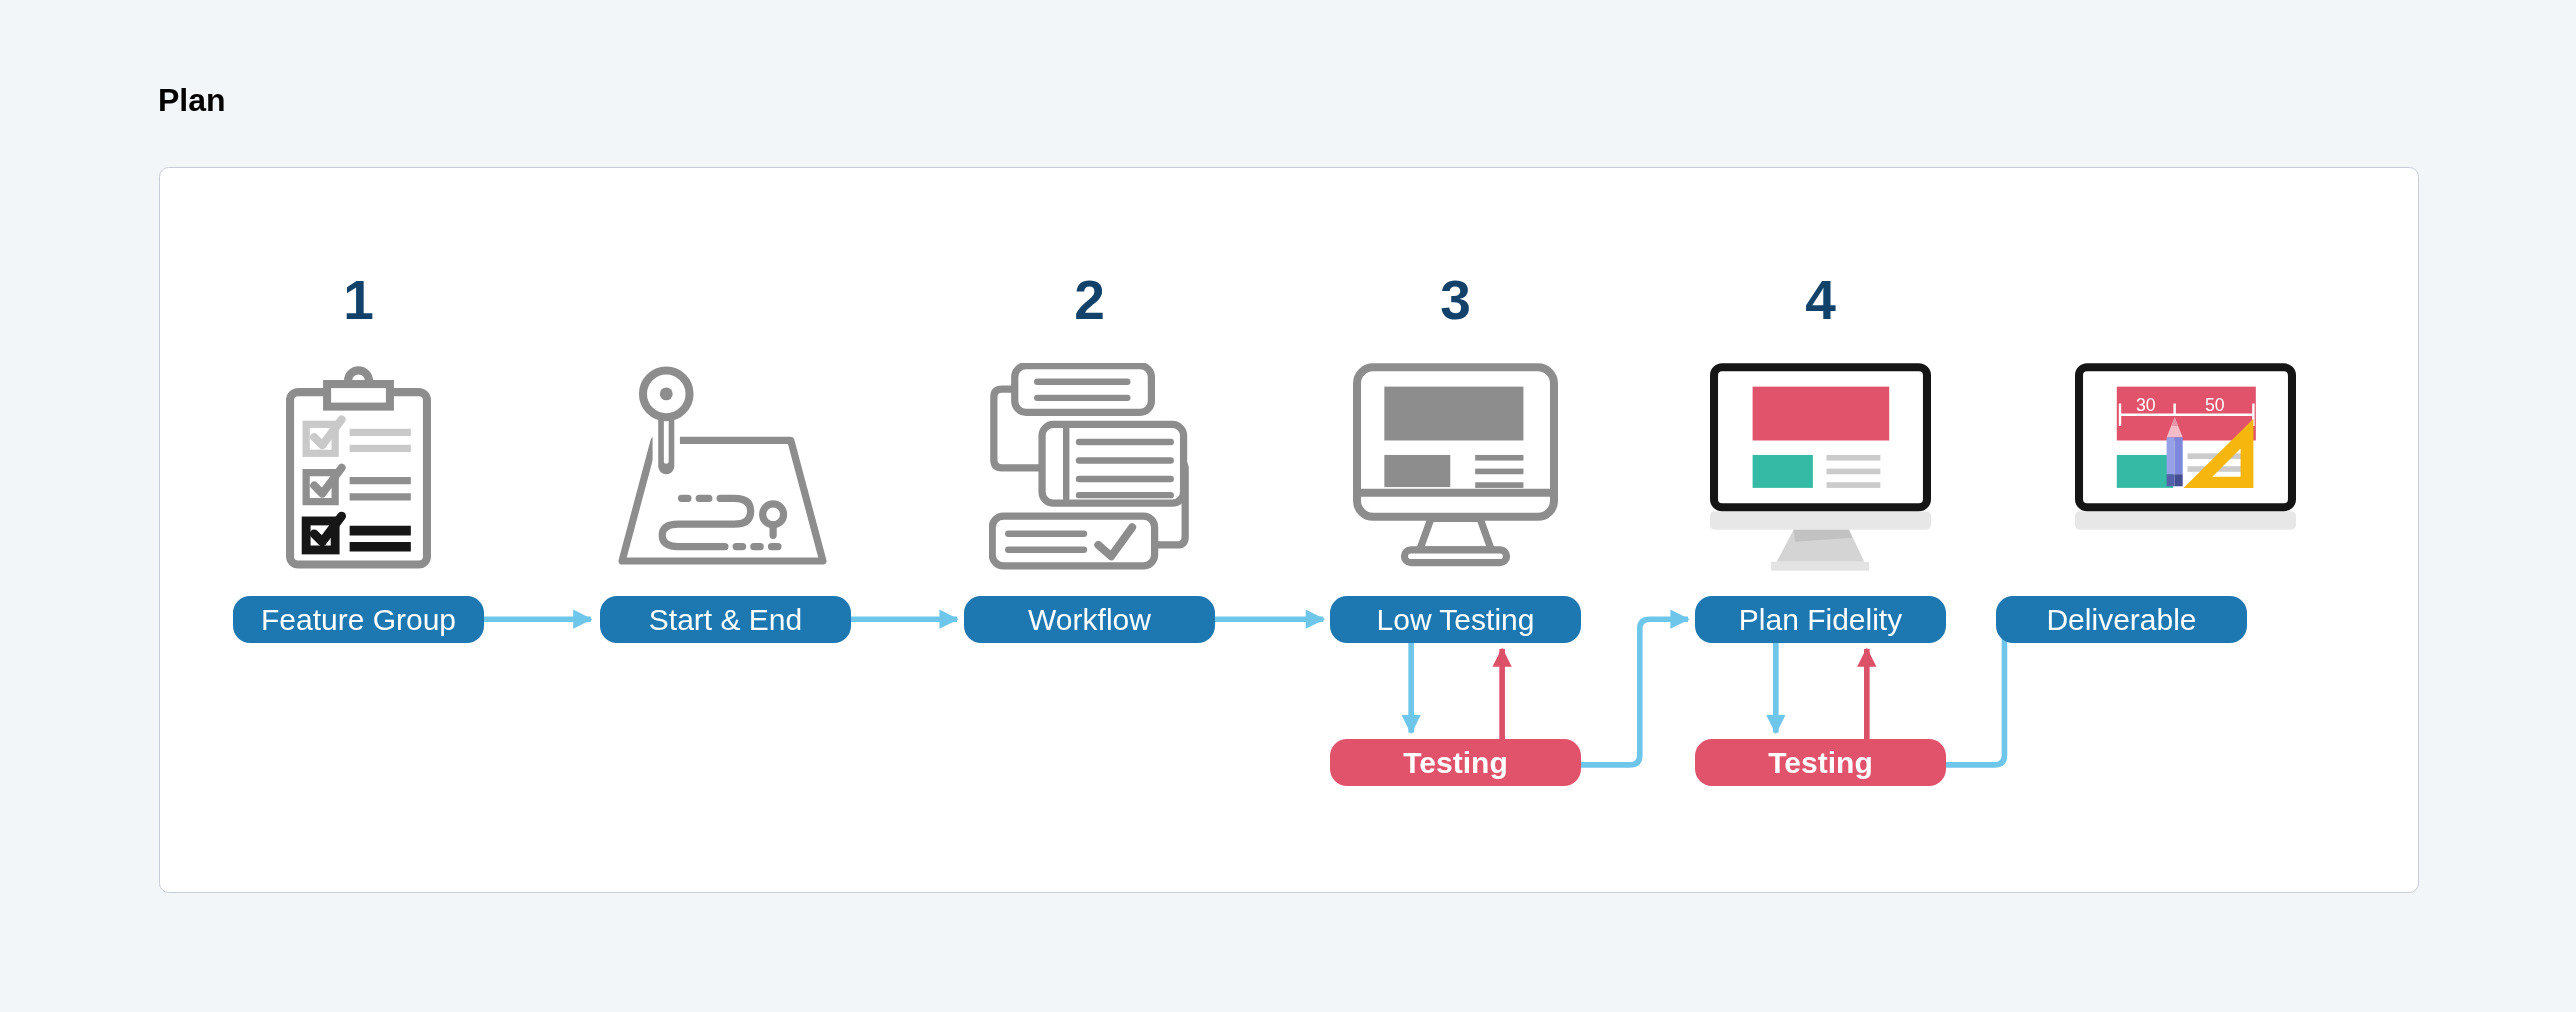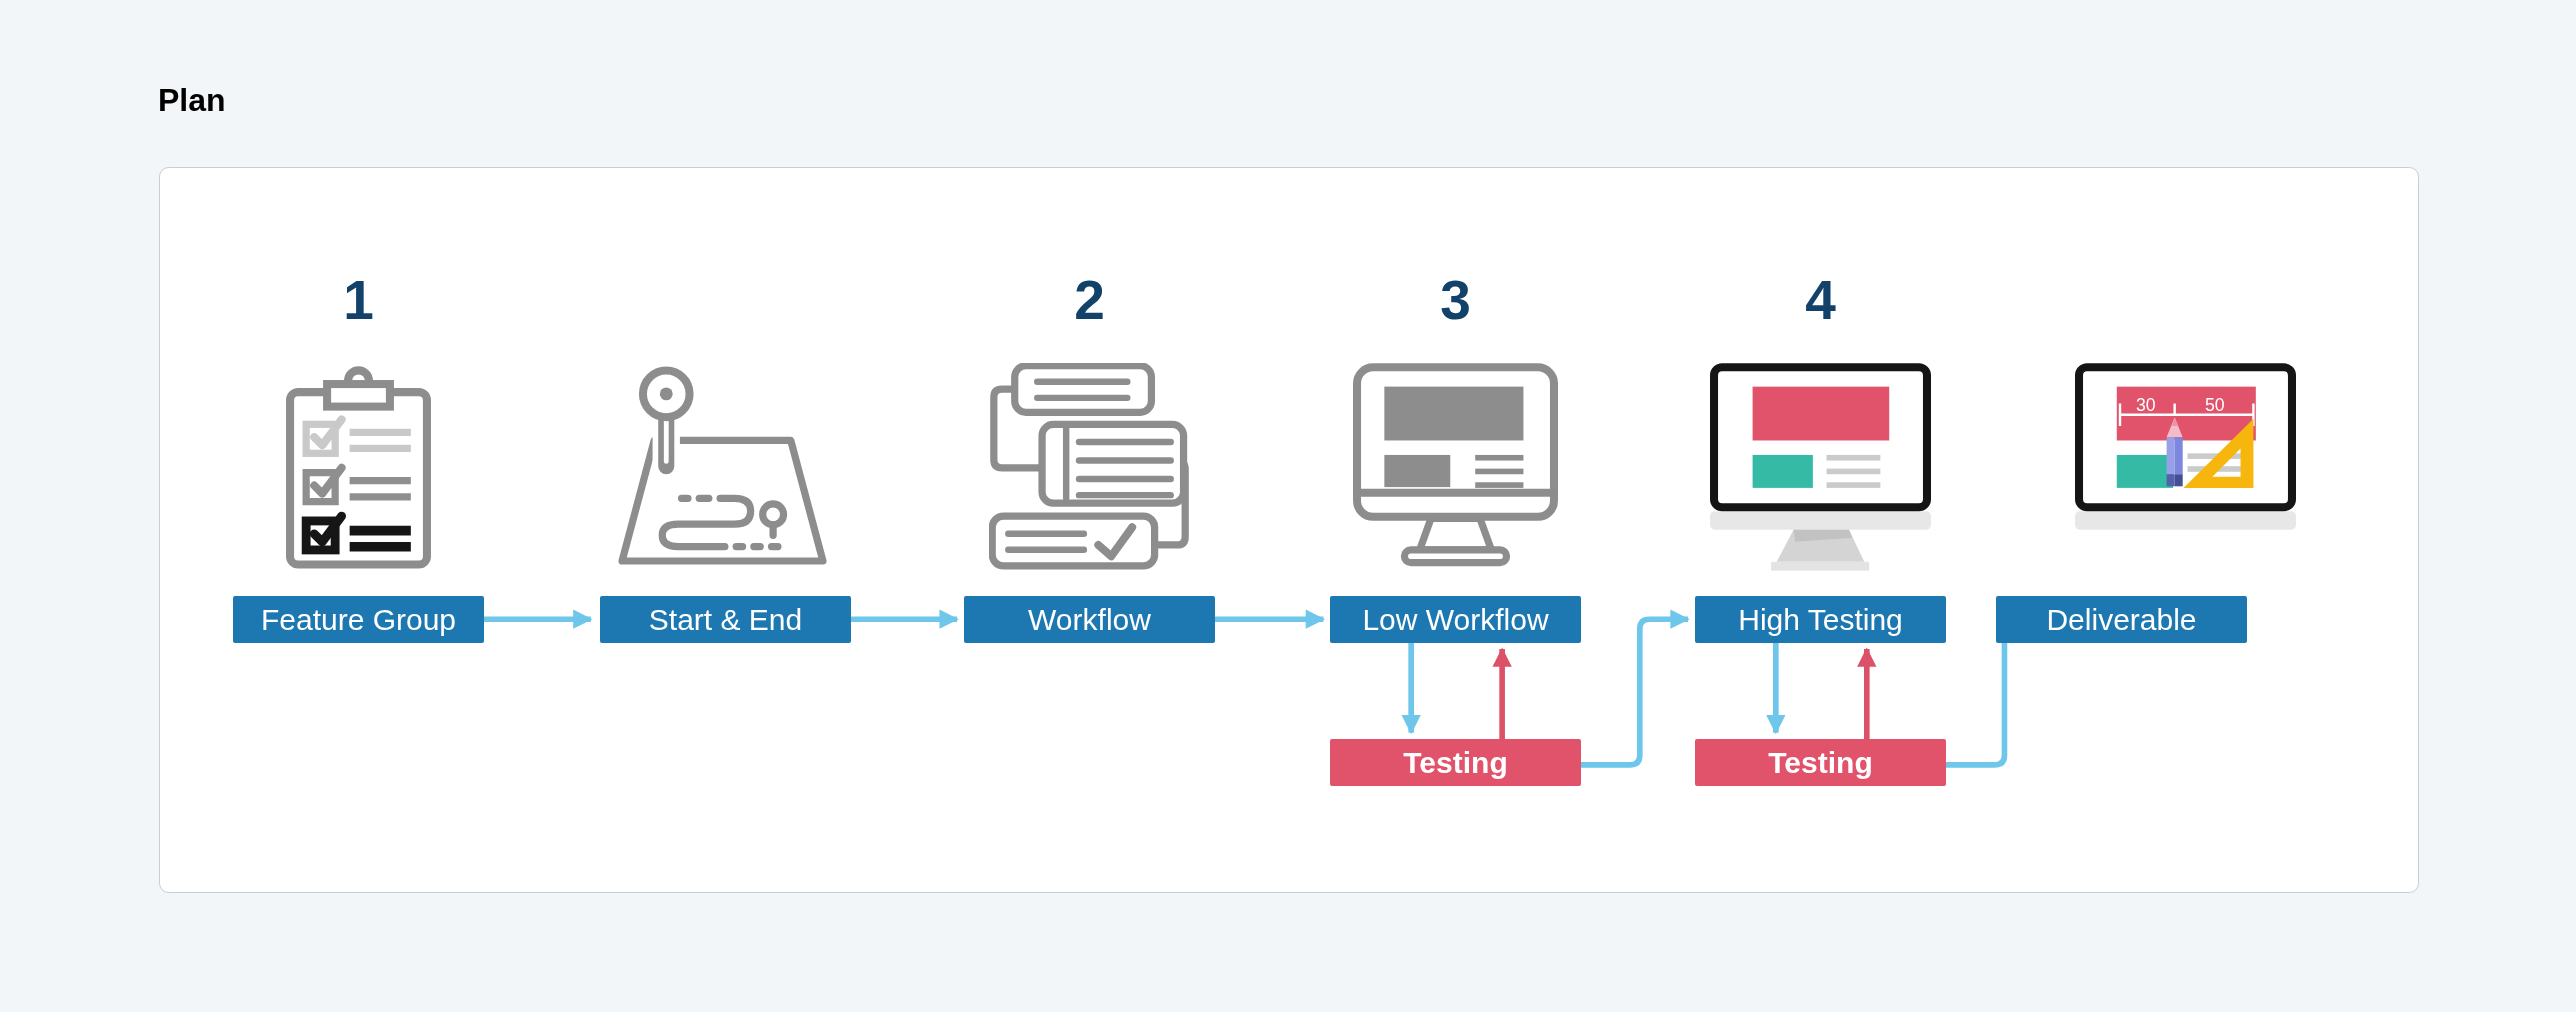--- a/index.html
+++ b/index.html
@@ -27,21 +27,21 @@
     pointer-events:none;
   }
   .step-number{
     position:absolute;top:272px;width:251px;
     text-align:center;
     font-size:55px;font-weight:bold;color:#12426a;line-height:56px;
   }
   .icon-wrap{position:absolute;top:363px;}
   .node{
     position:absolute;top:596px;width:251px;height:47px;
-    background:#1d78b2;border-radius:2px;
+    background:#1d78b2;border-radius:17px;
     display:flex;align-items:center;justify-content:center;
     color:#ffffff;font-size:30px;
   }
   .node.testing{
     top:739px;background:#e0536a;font-weight:bold;
   }
   .n1{left:233px;} .n2{left:583px;margin-left:17px;} .n3{left:964px;}
   .n4{left:1330px;} .n5{left:1695px;} .n6{left:1996px;}
 </style>
 </head>
@@ -214,19 +214,19 @@
     <rect x="114" y="138" width="10" height="15" fill="#5560ab"></rect>
     <rect x="124" y="138" width="10" height="15" fill="#444e92"></rect>
 
     <path d="M 222 69 L 222 155 L 135 155 Z M 206 106 L 206 141 L 171 141 Z" fill="#f6b60d" fill-rule="evenodd"></path>
   </svg>
 </div>
 
 <div class="node n1">Feature Group</div>
 <div class="node n2">Start &amp; End</div>
 <div class="node n3">Workflow</div>
-<div class="node n4">Low Workflow</div>
-<div class="node n5">High Testing</div>
+<div class="node n4">Low Testing</div>
+<div class="node n5">Plan Fidelity</div>
 <div class="node n6">Deliverable</div>
 
 <div class="node testing n4">Testing</div>
 <div class="node testing n5">Testing</div>
 
 
 </body></html>

